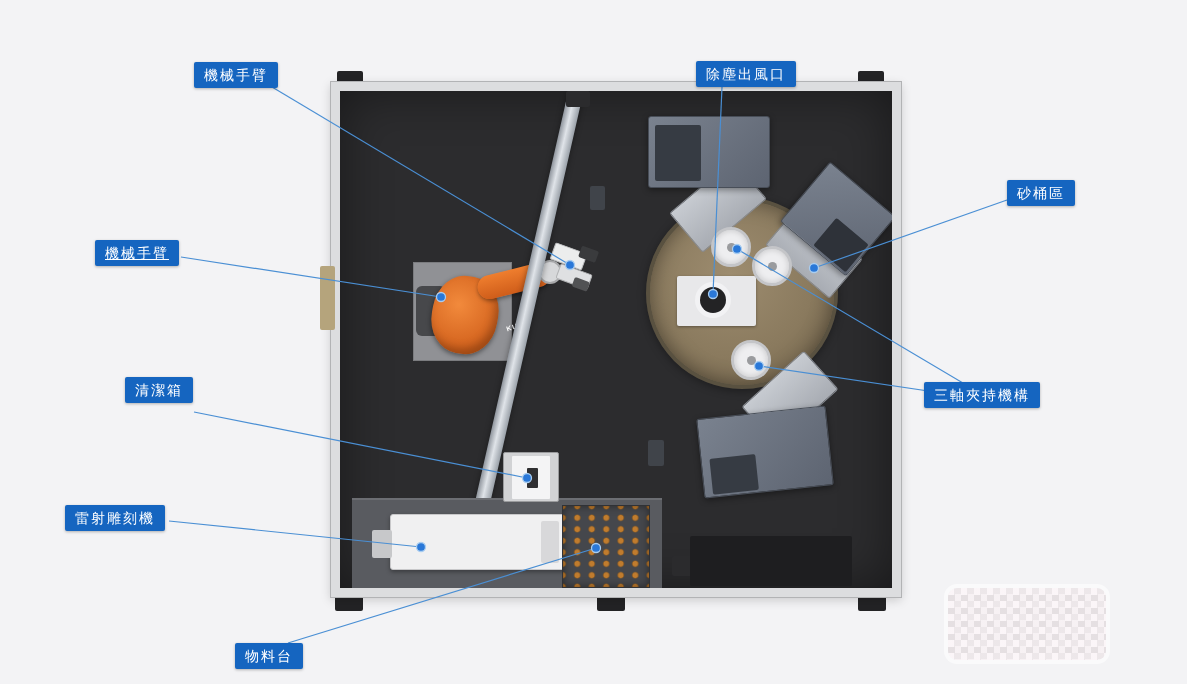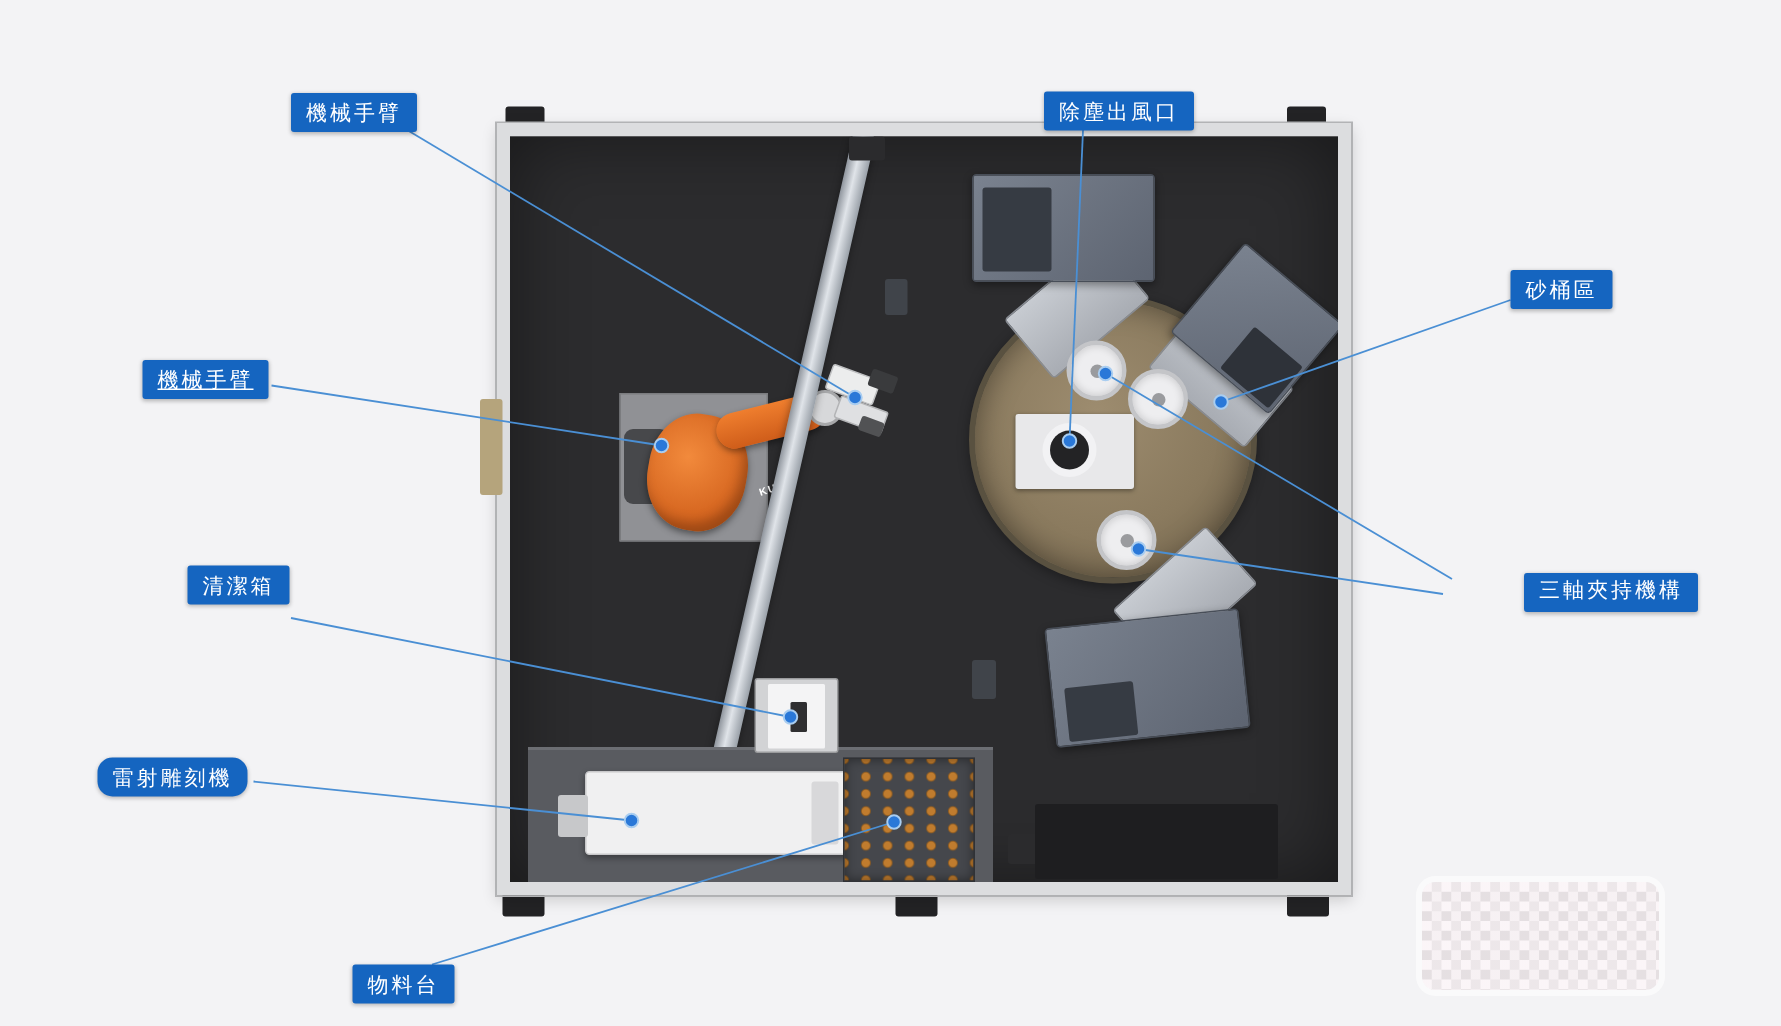--- a/index.html
+++ b/index.html
@@ -130,22 +130,22 @@
     background:#1565c0; color:#fff;
     font-size:14px; line-height:1; font-weight:500;
     padding:6px 10px; border-radius:2px; letter-spacing:2px; white-space:nowrap;
     box-shadow:0 1px 3px rgba(0,0,0,.28);
   }
   .lbl-gripper  { left:194px;  top:62px; }
   .lbl-dust     { left:696px;  top:38px;margin-top:23px; }
   .lbl-sand     { left:1007px; top:180px; }
   .lbl-robot    { left:95px;   top:240px;text-decoration:underline; }
   .lbl-clean    { left:125px;  top:377px; }
-  .lbl-laser    { left:65px;   top:505px;border-radius:10px; }
-  .lbl-clamp    { left:1016px;  top:382px;font-family:Liberation Mono, monospace; }
+  .lbl-laser    { left:65px;   top:505px; }
+  .lbl-clamp    { left:924px;  top:382px; }
   .lbl-material { left:235px;  top:643px; }
 
   
   .mosaic {
     position:absolute; left:948px; top:588px; width:158px; height:72px; z-index:4;
     border-radius:9px;
     background:
       linear-gradient(rgba(240,205,210,.16), rgba(240,205,210,.16)),
       conic-gradient(from 0deg, #ececee 0 25%, #f8f8fa 0 50%, #e3e3e5 0 75%, #fdfdff 0);
     background-size:auto, 13px 13px;

